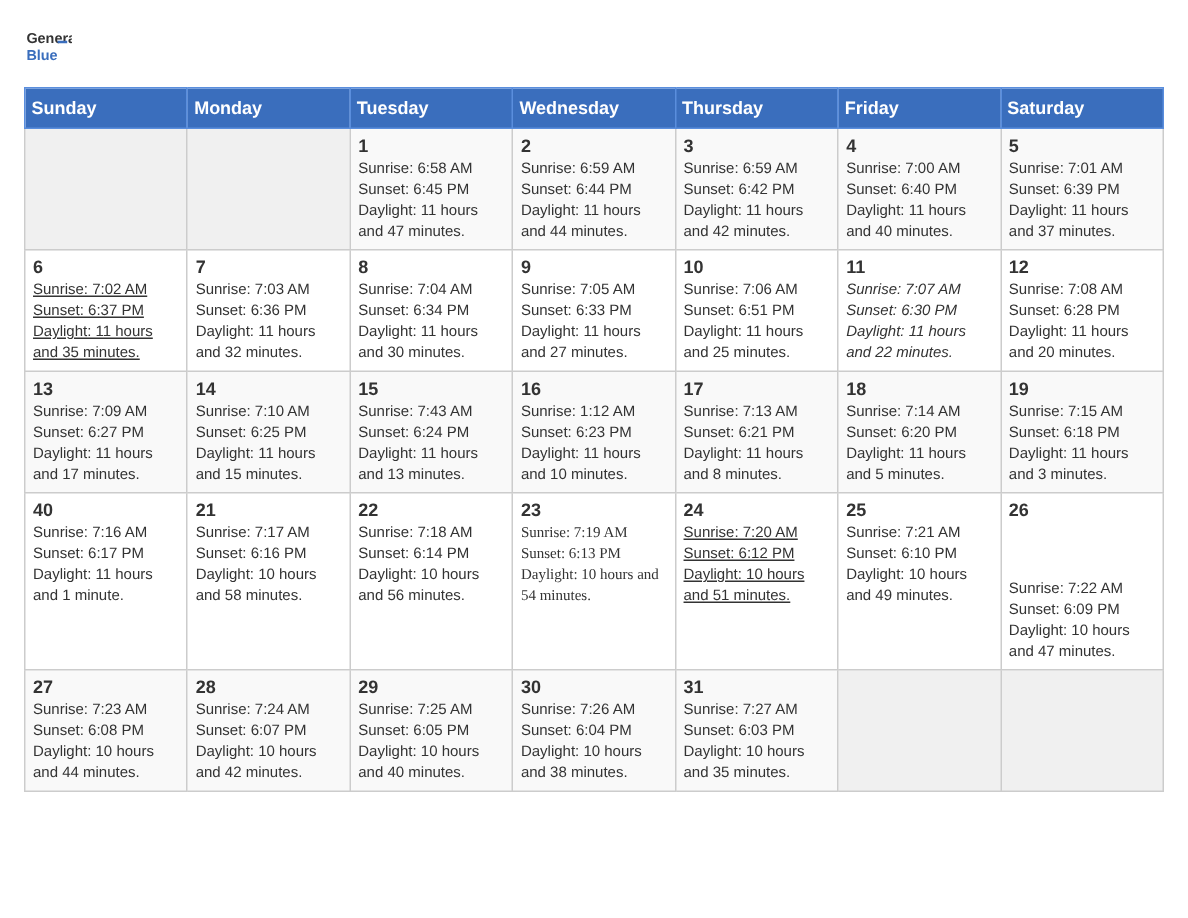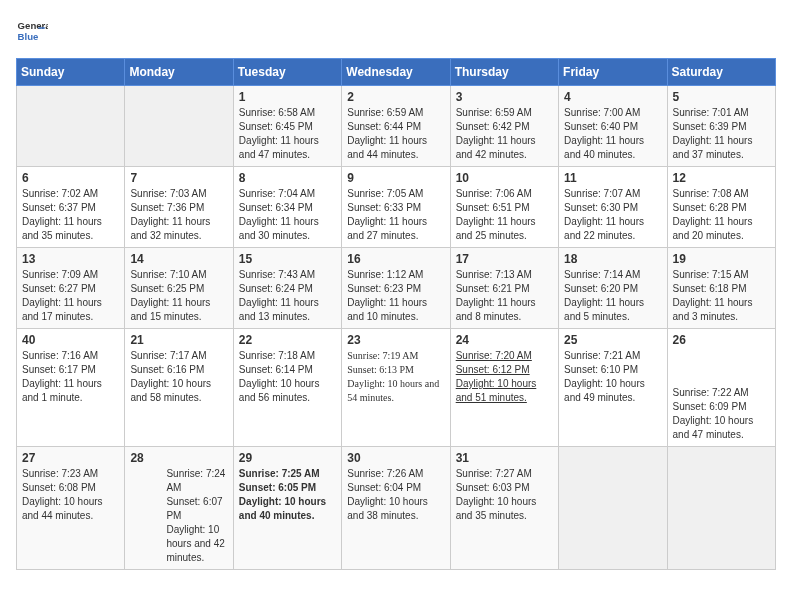--- a/index.html
+++ b/index.html
@@ -144,28 +144,28 @@
         <td>
           <span class="day-number">5</span>
           <div class="day-info" style="white-space: pre-line;">Sunrise: 7:01 AM
 Sunset: 6:39 PM
 Daylight: 11 hours and 37 minutes.</div>
         </td>
       </tr>
       <tr>
         <td>
           <span class="day-number">6</span>
-          <div class="day-info" style="white-space: pre-line;">Sunrise: 7:02 AM
+          <div class="day-info" style="white-space: pre-line; text-decoration: underline;">Sunrise: 7:02 AM
 Sunset: 6:37 PM
 Daylight: 11 hours and 35 minutes.</div>
         </td>
         <td>
           <span class="day-number">7</span>
           <div class="day-info" style="white-space: pre-line;">Sunrise: 7:03 AM
-Sunset: 7:36 PM
+Sunset: 6:36 PM
 Daylight: 11 hours and 32 minutes.</div>
         </td>
         <td>
           <span class="day-number">8</span>
           <div class="day-info" style="white-space: pre-line;">Sunrise: 7:04 AM
 Sunset: 6:34 PM
 Daylight: 11 hours and 30 minutes.</div>
         </td>
         <td>
           <span class="day-number">9</span>
@@ -174,21 +174,21 @@
 Daylight: 11 hours and 27 minutes.</div>
         </td>
         <td>
           <span class="day-number">10</span>
           <div class="day-info" style="white-space: pre-line;">Sunrise: 7:06 AM
 Sunset: 6:51 PM
 Daylight: 11 hours and 25 minutes.</div>
         </td>
         <td>
           <span class="day-number">11</span>
-          <div class="day-info" style="white-space: pre-line;">Sunrise: 7:07 AM
+          <div class="day-info" style="white-space: pre-line; font-style: italic;">Sunrise: 7:07 AM
 Sunset: 6:30 PM
 Daylight: 11 hours and 22 minutes.</div>
         </td>
         <td>
           <span class="day-number">12</span>
           <div class="day-info" style="white-space: pre-line;">Sunrise: 7:08 AM
 Sunset: 6:28 PM
 Daylight: 11 hours and 20 minutes.</div>
         </td>
       </tr>
@@ -282,27 +282,27 @@
       </tr>
       <tr>
         <td>
           <span class="day-number">27</span>
           <div class="day-info" style="white-space: pre-line;">Sunrise: 7:23 AM
 Sunset: 6:08 PM
 Daylight: 10 hours and 44 minutes.</div>
         </td>
         <td>
           <span class="day-number">28</span>
-          <div class="day-info" style="white-space: pre-line; margin-left: 36px;">Sunrise: 7:24 AM
+          <div class="day-info" style="white-space: pre-line;">Sunrise: 7:24 AM
 Sunset: 6:07 PM
 Daylight: 10 hours and 42 minutes.</div>
         </td>
         <td>
           <span class="day-number">29</span>
-          <div class="day-info" style="white-space: pre-line; font-weight: bold;">Sunrise: 7:25 AM
+          <div class="day-info" style="white-space: pre-line;">Sunrise: 7:25 AM
 Sunset: 6:05 PM
 Daylight: 10 hours and 40 minutes.</div>
         </td>
         <td>
           <span class="day-number">30</span>
           <div class="day-info" style="white-space: pre-line;">Sunrise: 7:26 AM
 Sunset: 6:04 PM
 Daylight: 10 hours and 38 minutes.</div>
         </td>
         <td>

